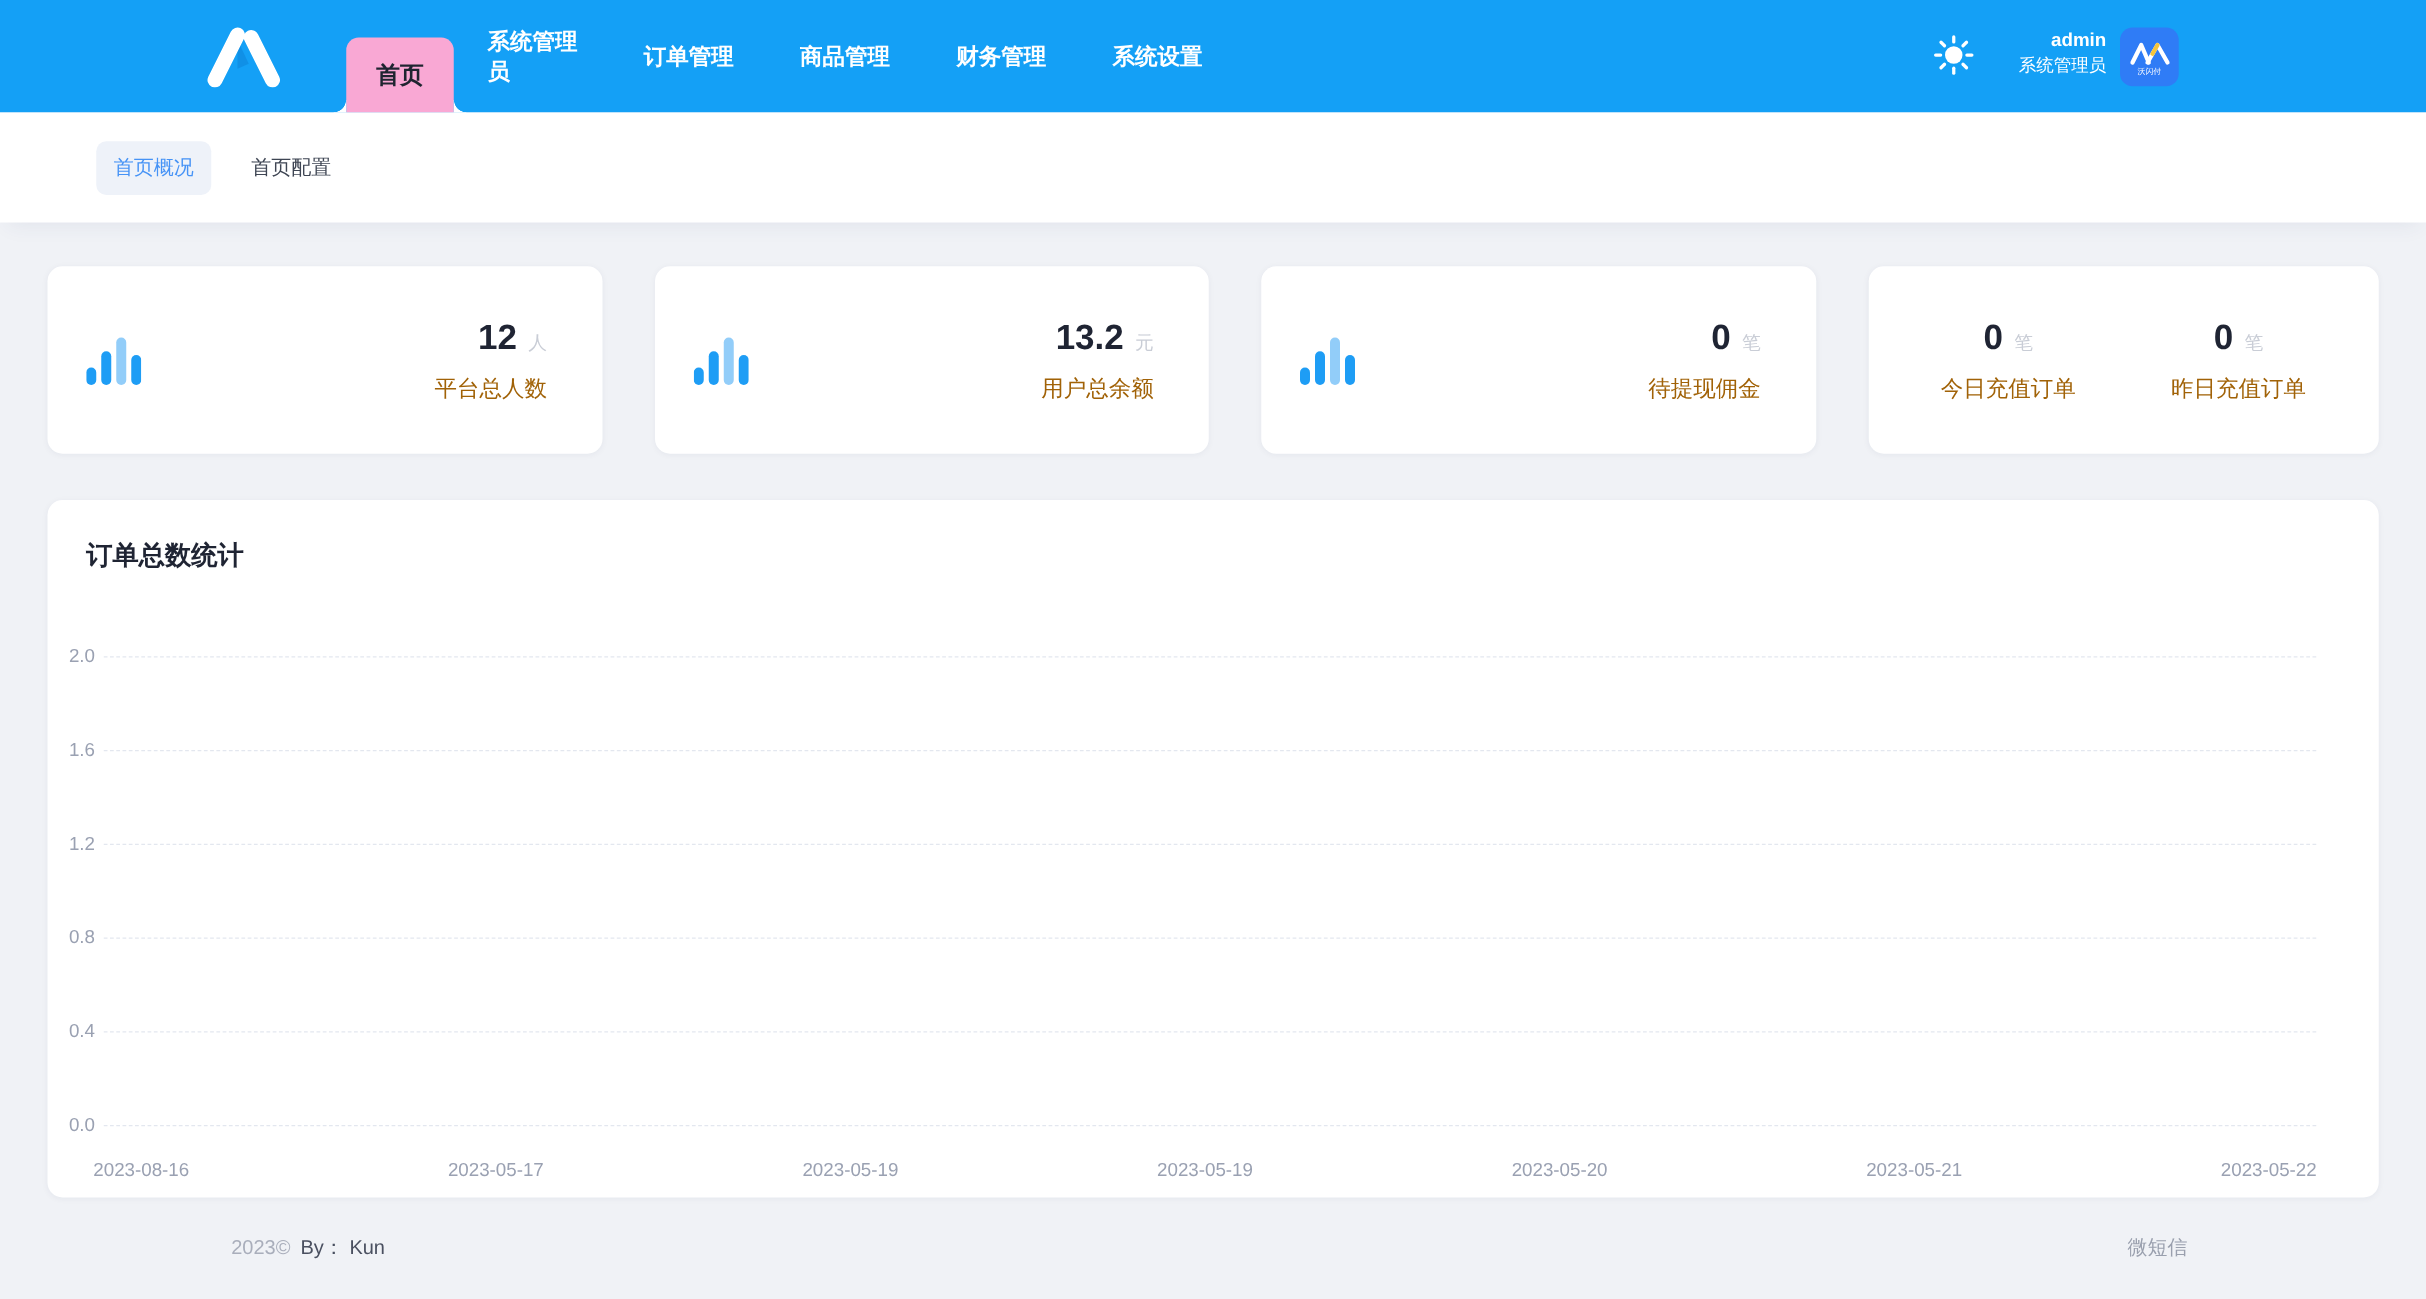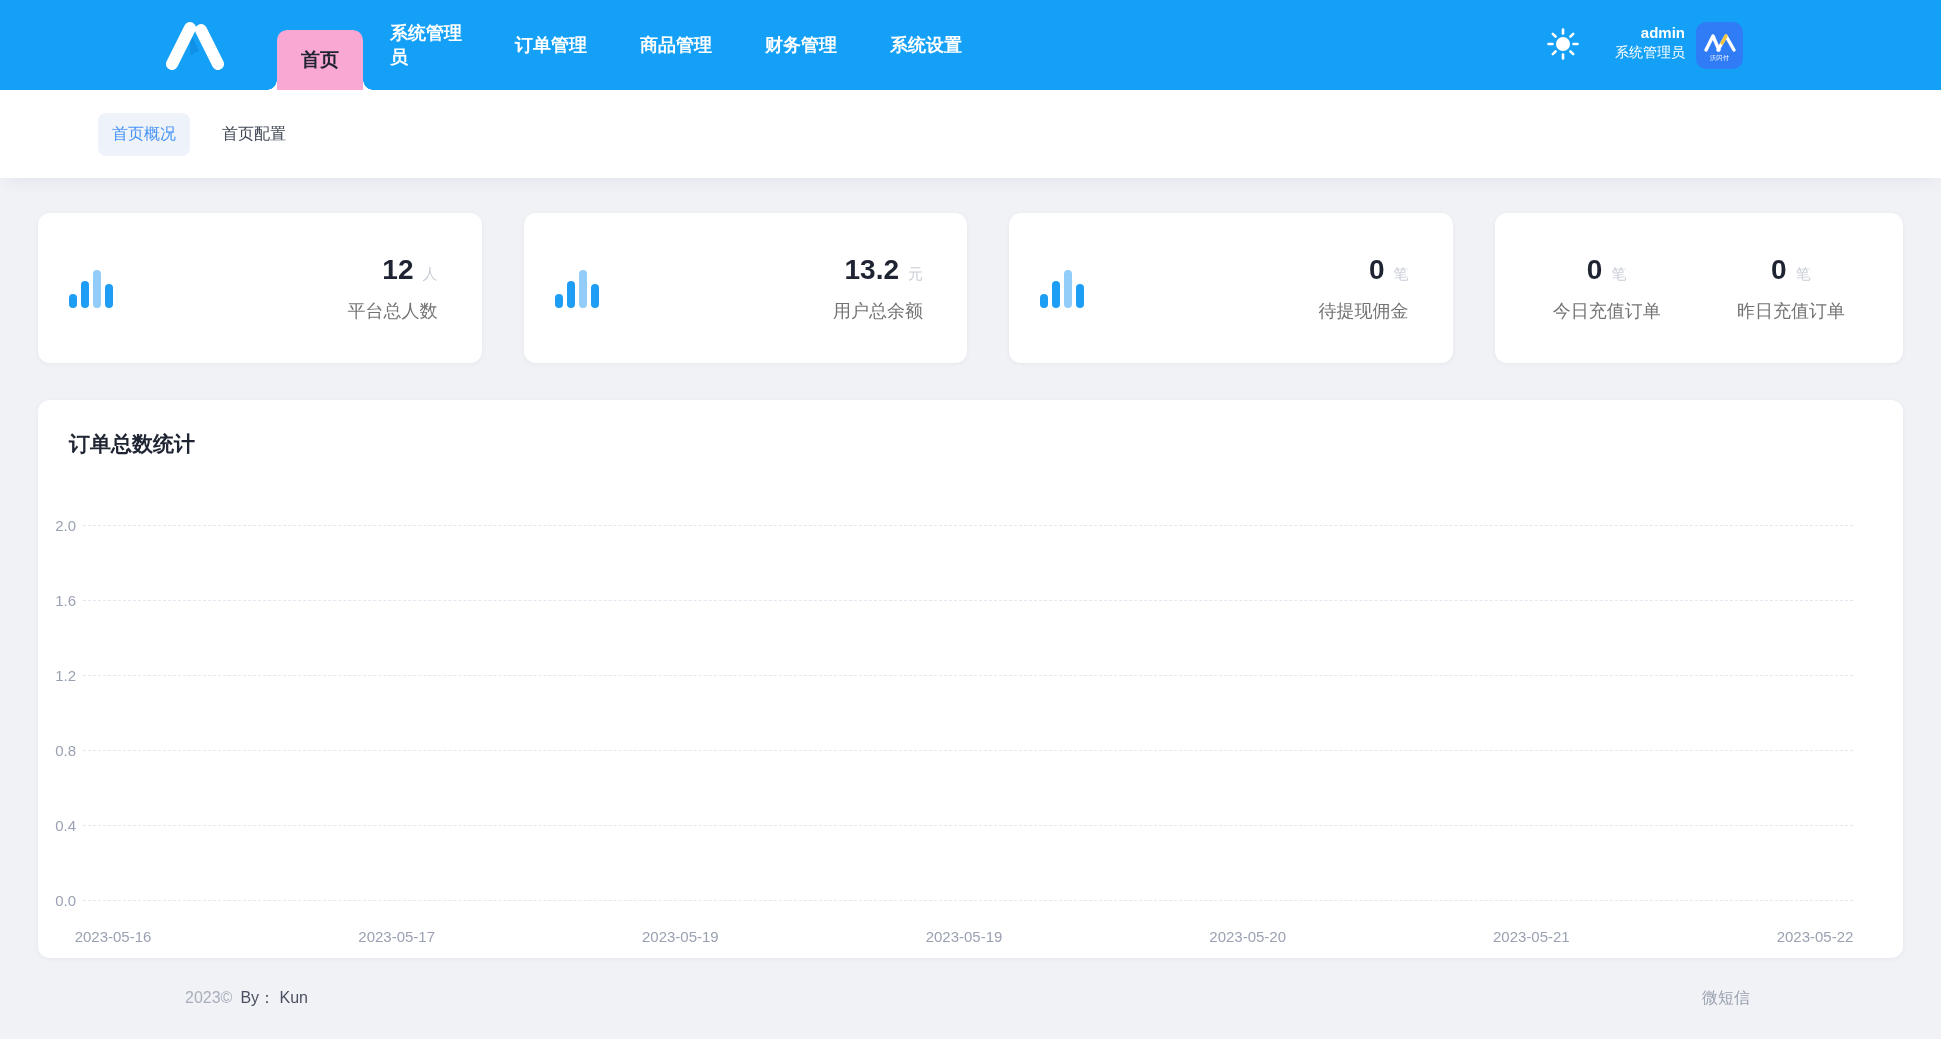--- a/index.html
+++ b/index.html
@@ -31,40 +31,40 @@
   .user-name { font-size:15px; font-weight:bold; }
   .user-role { font-size:14px; }
   .avatar {
     position:absolute; left:1696px; top:22px; width:47px; height:47px;
     background:#2F7CF6; border-radius:10px; cursor:pointer;
     display:flex; flex-direction:column; align-items:center; justify-content:center;
   }
   .avatar-caption { color:#fff; font-size:7px; line-height:1; margin-top:1px; letter-spacing:0; transform:scale(.9); }
   
   .subnav {
-    height:88px; background:#fff; display:flex; align-items:center; padding-left:98px;
+    height:88px; background:#fff; display:flex; align-items:center; padding-left:77px;
     box-shadow:0 8px 16px -6px rgba(50,70,110,0.08); position:relative; z-index:2;
   }
   .subtab { font-size:16px; color:#3E4553; padding:11px 14px; border-radius:8px; cursor:pointer; }
   .subtab.active { background:#EEF2F9; color:#4693F6; }
   .subtab + .subtab { margin-left:18px; }
   
   .cards { display:flex; gap:42px; margin:35px 38px 0; }
   .card {
     flex:1; height:150px; background:#fff; border-radius:12px;
     box-shadow:0 1px 5px rgba(25,40,70,0.05);
     display:flex; align-items:center; justify-content:space-between; padding:0 44px 0 31px;
   }
   .card.dual { justify-content:space-around; padding:0 20px; }
   .stat { text-align:right; }
   .card.dual .stat { text-align:center; }
   .stat-valrow { white-space:nowrap; }
   .stat-value { font-size:28px; font-weight:bold; color:#1F2433; }
   .stat-unit { font-size:15px; color:#C9CDD6; margin-left:9px; }
-  .stat-label { font-size:18px; color:#737373; margin-top:13px; }
+  .stat-label { font-size:18px; color:#a16207; margin-top:13px; }
   .bars-icon { width:44px; height:40px; flex:none; }
   
   .chart-card {
     margin:37px 38px 0; height:558px; background:#fff; border-radius:12px;
     box-shadow:0 1px 5px rgba(25,40,70,0.05); position:relative;
   }
   .chart-title { position:absolute; left:31px; top:30px; font-size:21px; font-weight:bold; color:#1F2433; }
   .plot { position:absolute; left:45px; right:50px; top:125px; height:420px; }
   .gl { position:absolute; left:0; right:0; border-top:1px dashed #E3E7EF; height:0; }
   .gl .ylabel {
@@ -219,21 +219,21 @@
         <span class="ylabel">0.8</span>
       </div>
     <div class="gl" style="top:300px">
         <span class="ylabel">0.4</span>
       </div>
     <div class="gl" style="top:375px">
         <span class="ylabel">0.0</span>
       </div>
 
     <div class="dates">
-      <span class="xlabel" style="left:0%">2023-05-16</span>
+      <span class="xlabel" style="left:0%">2023-08-16</span>
       <span class="xlabel" style="left:16.667%">2023-05-17</span>
       <span class="xlabel" style="left:33.333%">2023-05-19</span>
       <span class="xlabel" style="left:50%">2023-05-19</span>
       <span class="xlabel" style="left:66.667%">2023-05-20</span>
       <span class="xlabel" style="left:83.333%">2023-05-21</span>
       <span class="xlabel" style="left:100%">2023-05-22</span>
     </div>
   </div>
 </div>
 

